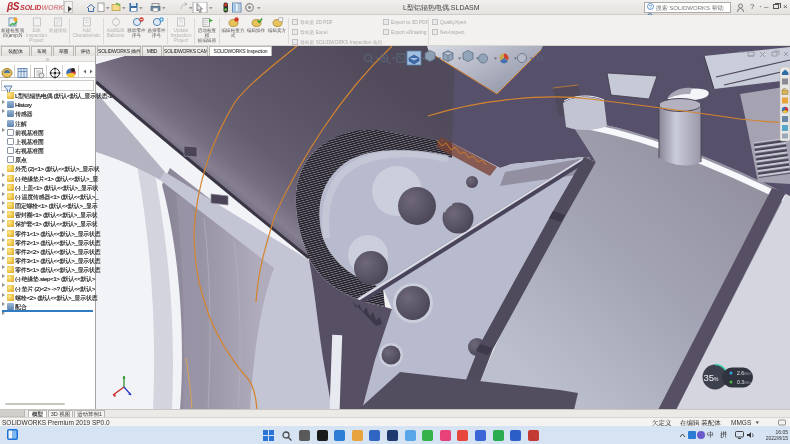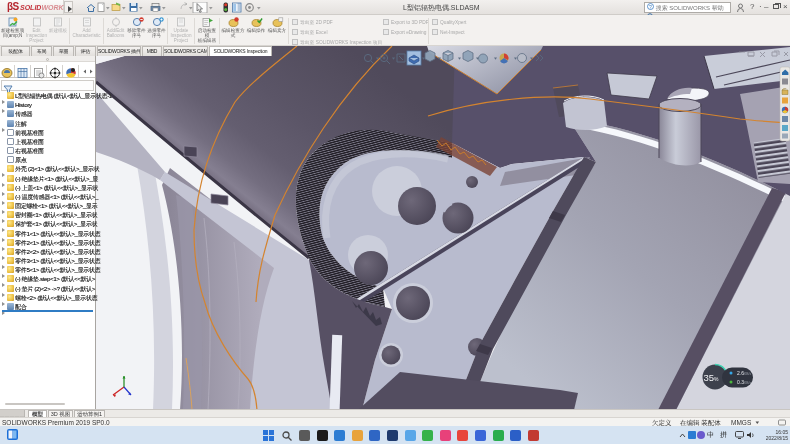--- a/index.html
+++ b/index.html
@@ -1,21 +1,21 @@
 <!DOCTYPE html>
 <html><head><meta charset="utf-8">
 <style>
 *{margin:0;padding:0;box-sizing:border-box}
 html,body{width:790px;height:444px;overflow:hidden;font-family:"Liberation Sans",sans-serif}
 #app{position:relative;width:790px;height:444px;background:#ece9e6}
 .abs{position:absolute}
 
 #titlebar{position:absolute;left:0;top:0;width:790px;height:15px;background:linear-gradient(#f2f0ee,#e4e1de);border-bottom:1px solid #cfccc8}
 .logo{position:absolute;left:0;top:0;width:64px;height:14px;background:linear-gradient(#fbfaf9,#eceae7);border-right:1px solid #d6d3cf}
-.logoDS{position:absolute;left:7px;top:1px;font-weight:bold;font-size:10px;color:#b5252e;letter-spacing:-.5px}
+.logoDS{position:absolute;left:7px;top:1px;font-style:italic;font-weight:bold;font-size:10px;color:#b5252e;letter-spacing:-.5px}
 .logoSW{position:absolute;left:20px;top:3.5px;font-style:italic;font-weight:bold;font-size:7px;color:#c4313a;letter-spacing:0}
 .qat{position:absolute;top:2px;height:11px;display:flex;align-items:center;gap:0}
 #doctitle{position:absolute;left:403px;top:3px;font-size:7px;color:#444}
 #searchbox{position:absolute;left:644px;top:1.5px;width:87px;height:11px;background:#fff;border:1px solid #aeaba7;font-size:6px;color:#777;line-height:9px;padding-left:2px}
 .winbtn{position:absolute;top:2px;font-size:8px;color:#555}
 
 #ribbon{position:absolute;left:0;top:15px;width:790px;height:31px;background:#f3f1ef;border-bottom:1px solid #d8d5d1}
 .rbtn{position:absolute;top:1px;height:29px;text-align:center;font-size:4.6px;color:#b3b3b3;line-height:1.12}
 .rbtn.en{color:#555}
 .ricon{display:block;margin:1px auto 1px auto;width:10px;height:10px;position:relative}

